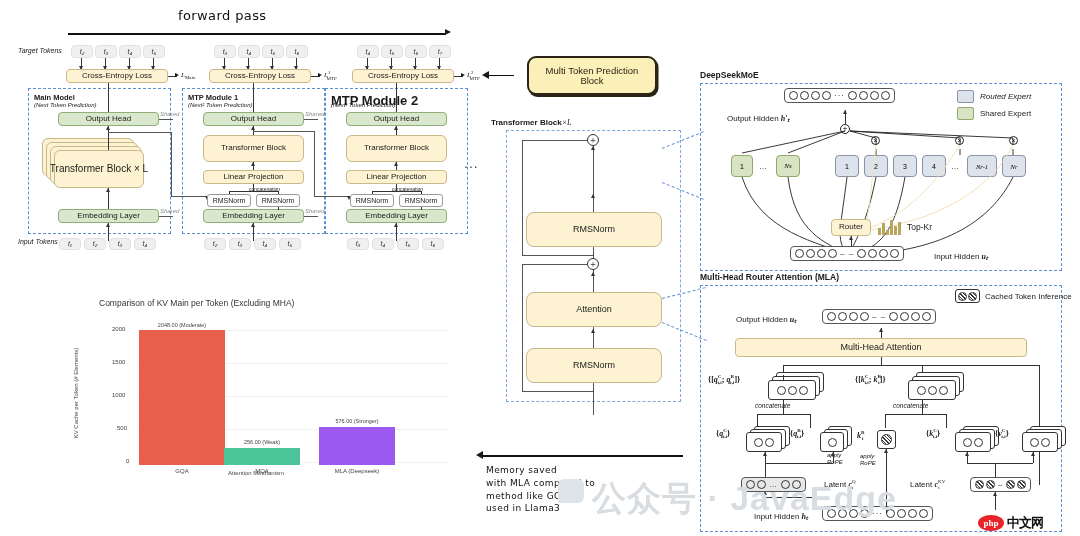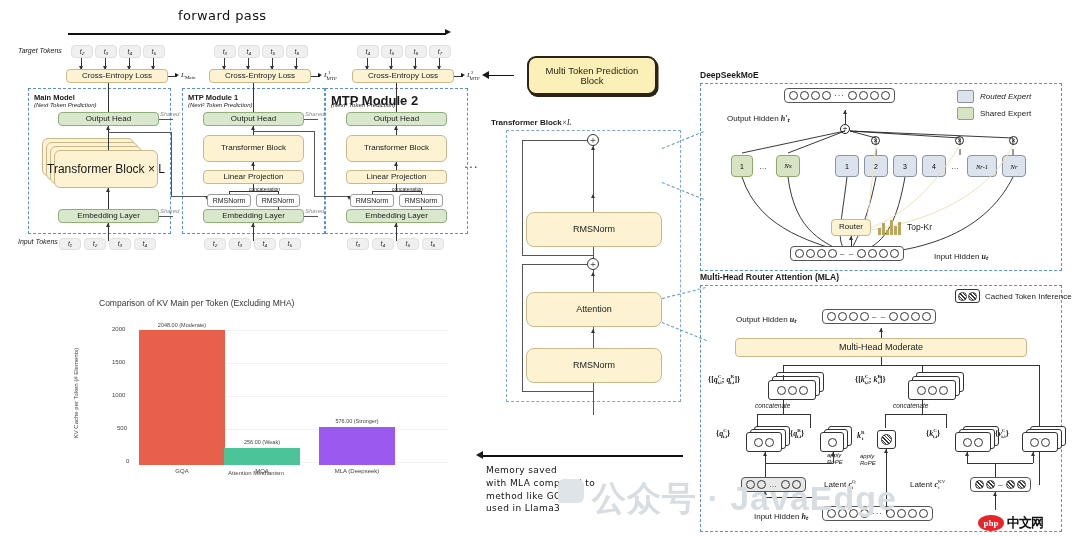--- a/index.html
+++ b/index.html
@@ -161,21 +161,21 @@
 
   <div class="lbl lbl-b" style="left:34px;top:93px;font-size:7.5px;">Main Model</div>
   <div class="lbl lbl-i lbl-sm" style="left:34px;top:102px;">(Next Token Prediction)</div>
 
   <div class="box box-green" style="left:58px;top:112px;width:101px;height:14px;">Output Head</div>
   <div class="ln ln-v" style="left:108px;top:83px;height:29px;"></div>
 
   <div class="box box-yellow" style="left:42px;top:138px;width:92px;height:38px;border-radius:6px;"></div>
   <div class="box box-yellow" style="left:46px;top:142px;width:92px;height:38px;border-radius:6px;"></div>
   <div class="box box-yellow" style="left:50px;top:146px;width:92px;height:38px;border-radius:6px;"></div>
-  <div class="box box-yellow" style="left:54px;top:150px;width:104px;height:38px;border-radius:6px;font-size:12px;">Transformer Block × L</div>
+  <div class="box box-yellow" style="left:54px;top:150px;width:90px;height:38px;border-radius:6px;font-size:10px;">Transformer Block × L</div>
   <div class="ln ln-v" style="left:108px;top:126px;height:24px;"></div>
   <div class="arr-u" style="left:106px;top:126px;"></div>
 
   <div class="box box-green" style="left:58px;top:209px;width:101px;height:14px;">Embedding Layer</div>
   <div class="ln ln-v" style="left:108px;top:188px;height:21px;"></div>
   <div class="arr-u" style="left:106px;top:188px;"></div>
   <div class="ln ln-v" style="left:108px;top:223px;height:18px;"></div>
   <div class="arr-u" style="left:106px;top:223px;"></div>
 
   <div class="box box-token" style="left:59px;top:238px;width:22px;height:12px;">t₁</div>
@@ -486,21 +486,21 @@
       <span class="c"></span>
       <span class="c"></span>
       <span class="c"></span>
     <span class="dots">– –</span>
     <span class="c"></span>
       <span class="c"></span>
       <span class="c"></span>
       <span class="c"></span>
   </div>
 
-  <div class="box box-yellow" style="left:735px;top:338px;width:292px;height:19px;border-radius:4px;font-size:9px;">Multi-Head Moderate</div>
+  <div class="box box-yellow" style="left:735px;top:338px;width:292px;height:19px;border-radius:4px;font-size:9px;">Multi-Head Attention</div>
   <div class="ln ln-v" style="left:881px;top:328px;height:10px;"></div>
   <div class="arr-u" style="left:879px;top:328px;"></div>
 
   <div class="ln ln-h" style="left:783px;top:365px;width:256px;"></div>
   <div class="ln ln-v" style="left:783px;top:365px;height:10px;"></div>
   <div class="ln ln-v" style="left:922px;top:365px;height:10px;"></div>
   <div class="ln ln-v" style="left:1039px;top:365px;height:120px;"></div>
   <div class="ln ln-v" style="left:881px;top:357px;height:8px;"></div>
 
   <div class="lbl serif" style="left:708px;top:374px;font-size:8px;font-weight:bold;">

